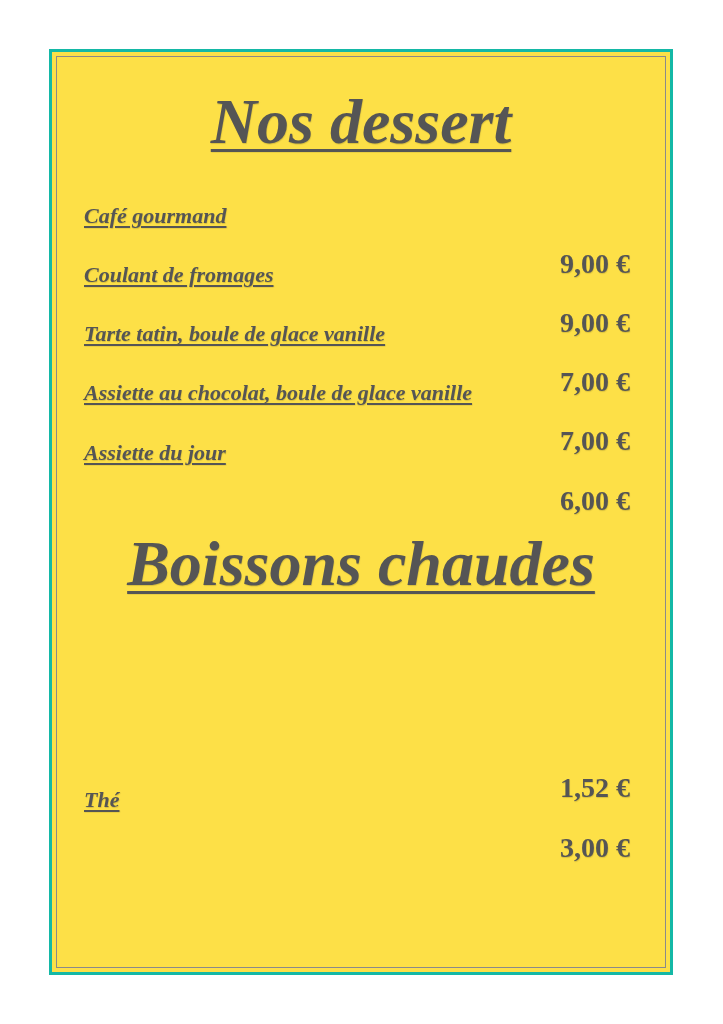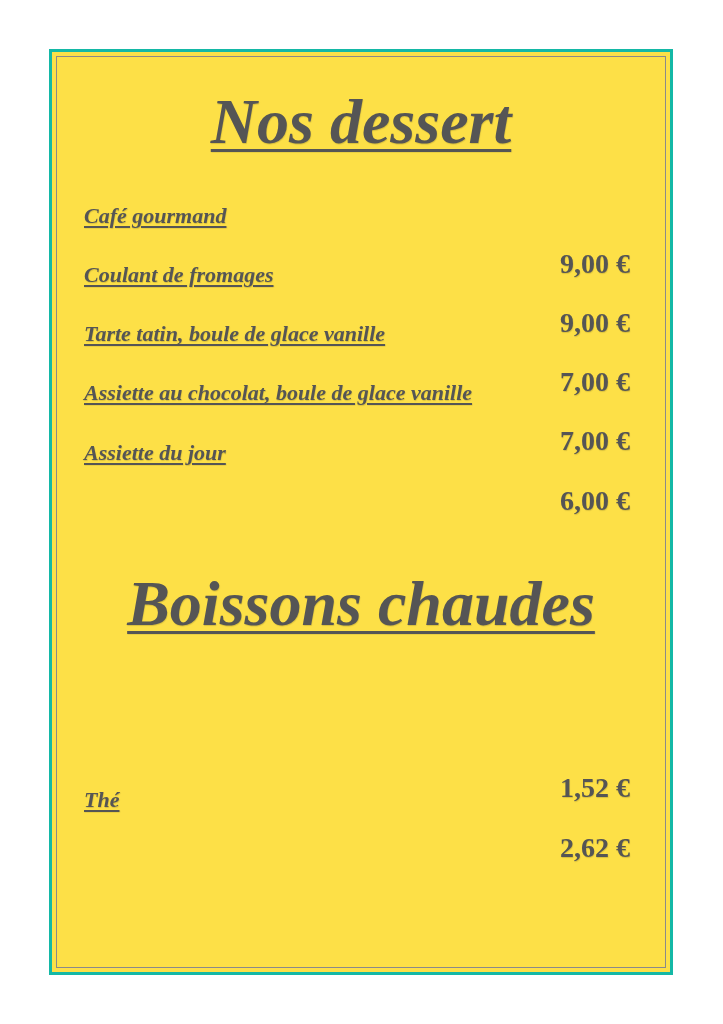--- a/index.html
+++ b/index.html
@@ -48,21 +48,20 @@
     }
     .title-desserts {
       top: 34px;
       font-size: 64px;
       line-height: 72px;
     }
     .title-boissons {
       top: 476px;
       font-size: 64px;
       line-height: 72px;
-      margin-top: 40px;
     }
     .menu-item {
       position: absolute;
       left: 28px;
       right: 40px;
       height: 30px;
     }
     .item-name {
       position: absolute;
       left: 4px;
@@ -120,15 +119,15 @@
     <span class="item-price">6,00 €</span>
   </div>
 
   <h1 class="section-title title-boissons">Boissons chaudes</h1>
 
   <div class="menu-item" style="top:673px;">
     <span class="item-price">1,52 €</span>
   </div>
   <div class="menu-item" style="top:733px;">
     <span class="item-name">Thé</span>
-    <span class="item-price">2,62 €</span>
+    <span class="item-price">3,00 €</span>
   </div>
 </div>
 
 </body></html>

